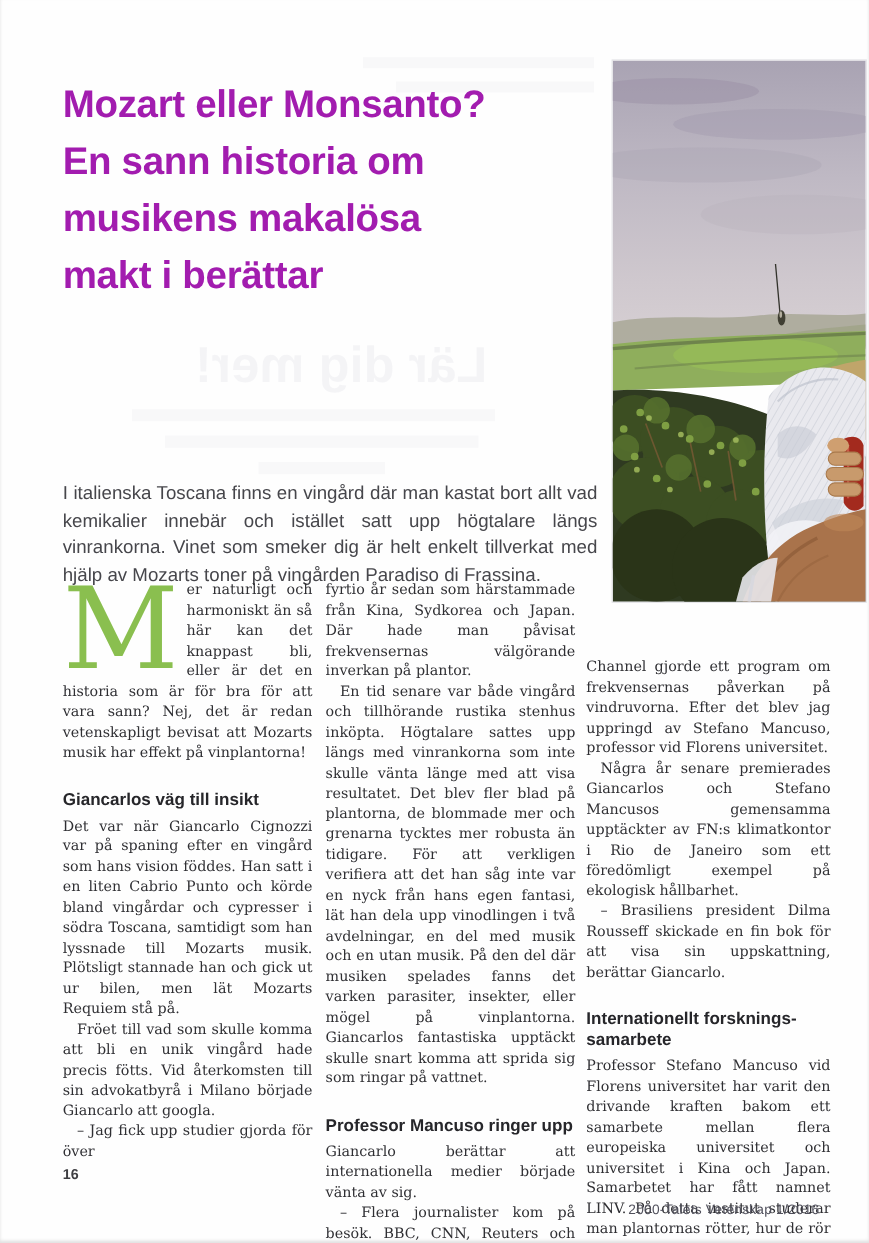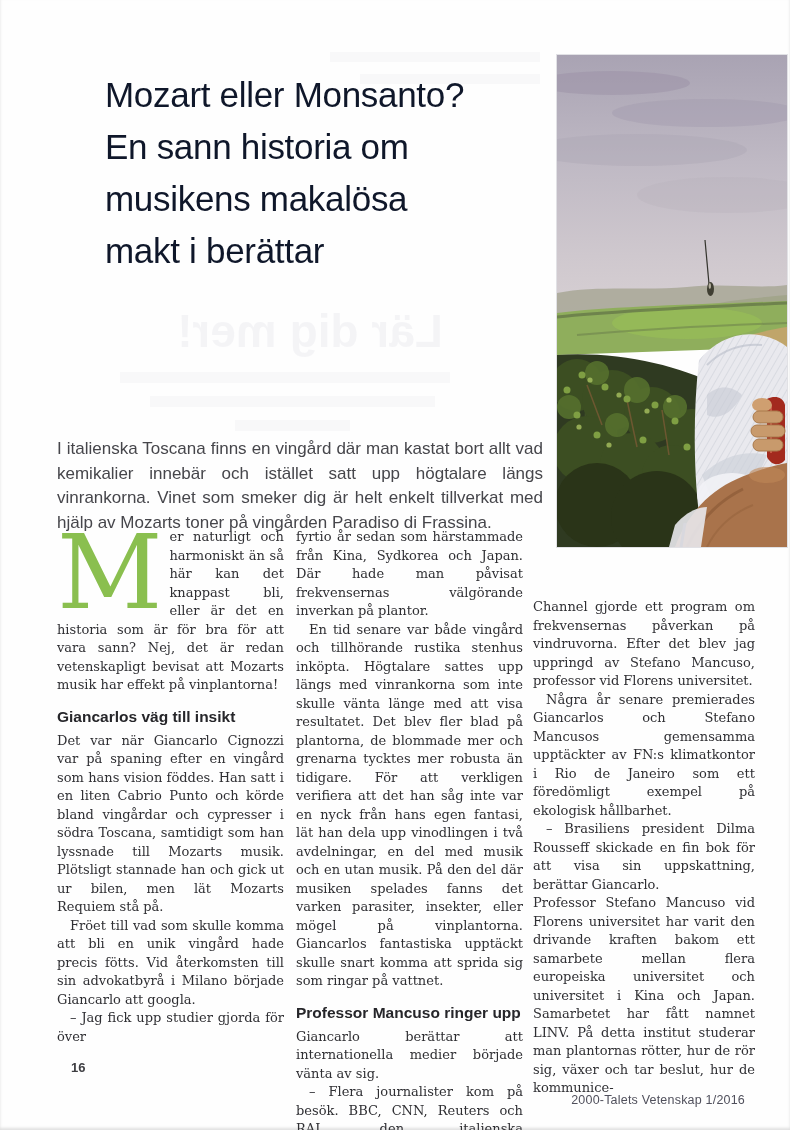--- a/index.html
+++ b/index.html
@@ -7,24 +7,23 @@
     position:relative;
     width:790px;height:1130px;
     background:#fefefe;
     overflow:hidden;
     font-family:"Liberation Sans","DejaVu Sans",sans-serif;
     box-shadow:inset 0 -2px 3px rgba(0,0,0,.12);
   }
   
   .title{
     position:absolute;left:57px;top:46px;width:500px;
-    color:#0f172a;
-    font-size:35px;line-height:52px;font-weight:400;
+    color:#a21caf;
+    font-size:35px;line-height:52px;font-weight:700;
     letter-spacing:-0.3px;
-    margin-left:48px;
   }
   .title .t-line{display:block;}
   
   .ghost-big{
     position:absolute;left:160px;top:304px;width:300px;
     font-weight:bold;font-size:46px;color:#5c5c82;opacity:0.055;
     transform:scaleX(-1);text-align:center;pointer-events:none;
   }
   .ghost-bar{position:absolute;background:#8d8da6;opacity:0.05;pointer-events:none;}
   .gb1{left:120px;top:372px;width:330px;height:11px;}
@@ -52,32 +51,32 @@
     text-align:justify;
   }
   .col1{left:57px;top:528px;width:227px;}
   .col2{left:296px;top:528px;width:227px;}
   .col3{left:533px;top:598px;width:222px;}
   .col p{margin:0;}
   .col p.indent{text-indent:13px;}
   .col h3{
     font-family:"Liberation Sans","DejaVu Sans",sans-serif;
     font-size:15.5px;line-height:19px;color:#26262a;
-    margin:12px 0 6px 0;white-space:pre-line;
+    margin:23px 0 6px 0;white-space:pre-line;
   }
   .dropcap{
     float:left;
     font-family:"DejaVu Serif","Liberation Serif",serif;
     color:#8abf4f;
     font-size:103px;line-height:82px;
     margin:3px 7px 0 0;
   }
   
   .page-number{
-    position:absolute;left:71px;top:1060px;
+    position:absolute;left:57px;top:1060px;
     font-size:13px;font-weight:bold;color:#3e3e42;
   }
   .footer-issue{
     position:absolute;right:45px;top:1062px;
     font-size:12.5px;color:#50505c;letter-spacing:.2px;margin-top:31px;
   }
 </style>
 </head>
 <body>
 
@@ -229,19 +228,21 @@
     <p class="indent">En tid senare var både vingård och tillhörande rustika stenhus inköpta. Högtalare sattes upp längs med vinrankorna som inte skulle vänta länge med att visa resultatet. Det blev fler blad på plantorna, de blommade mer och grenarna tycktes mer robusta än tidigare. För att verkligen verifiera att det han såg inte var en nyck från hans egen fantasi, lät han dela upp vinodlingen i två avdelningar, en del med musik och en utan musik. På den del där musiken spelades fanns det varken parasiter, insekter, eller mögel på vinplantorna. Giancarlos fantastiska upptäckt skulle snart komma att sprida sig som ringar på vattnet.</p>
     <h3>Professor Mancuso ringer upp</h3>
     <p>Giancarlo berättar att internationella medier började vänta av sig.</p>
     <p class="indent">– Flera journalister kom på besök. BBC, CNN, Reuters och RAI, den italienska statstelevisionen, var här. Även National Geographics och Discovery</p>
   </div>
 
   <div class="col col3">
     <p>Channel gjorde ett program om frekvensernas påverkan på vindruvorna. Efter det blev jag uppringd av Stefano Mancuso, professor vid Florens universitet.</p>
     <p class="indent">Några år senare premierades Giancarlos och Stefano Mancusos gemensamma upptäckter av FN:s klimatkontor i Rio de Janeiro som ett föredömligt exempel på ekologisk hållbarhet.</p>
     <p class="indent">– Brasiliens president Dilma Rousseff skickade en fin bok för att visa sin uppskattning, berättar Giancarlo.</p>
+    <h3>Internationellt forsknings-
+samarbete</h3>
     <p>Professor Stefano Mancuso vid Florens universitet har varit den drivande kraften bakom ett samarbete mellan flera europeiska universitet och universitet i Kina och Japan. Samarbetet har fått namnet LINV. På detta institut studerar man plantornas rötter, hur de rör sig, växer och tar beslut, hur de kommunice-</p>
   </div>
 
   <div class="page-number">16</div>
   <div class="footer-issue">2000-Talets Vetenskap 1/2016</div>
 
 </div>
 
 </body></html>

